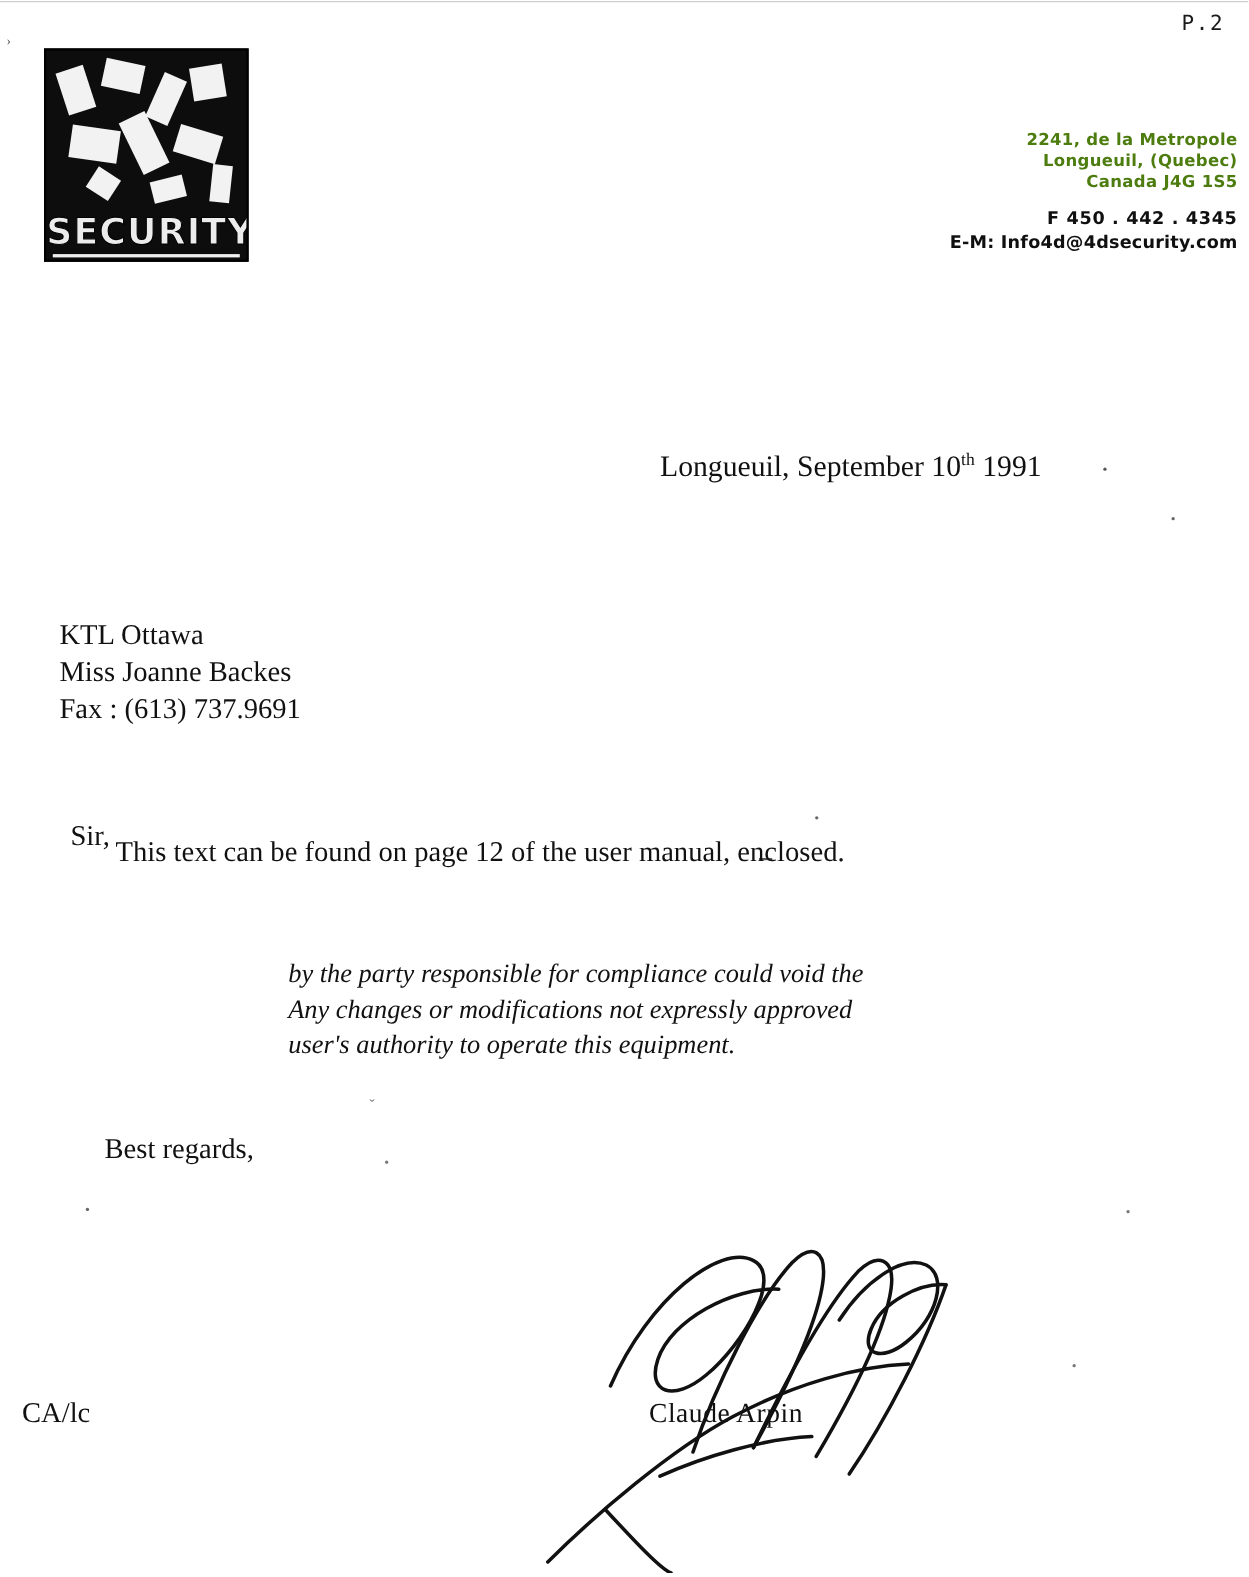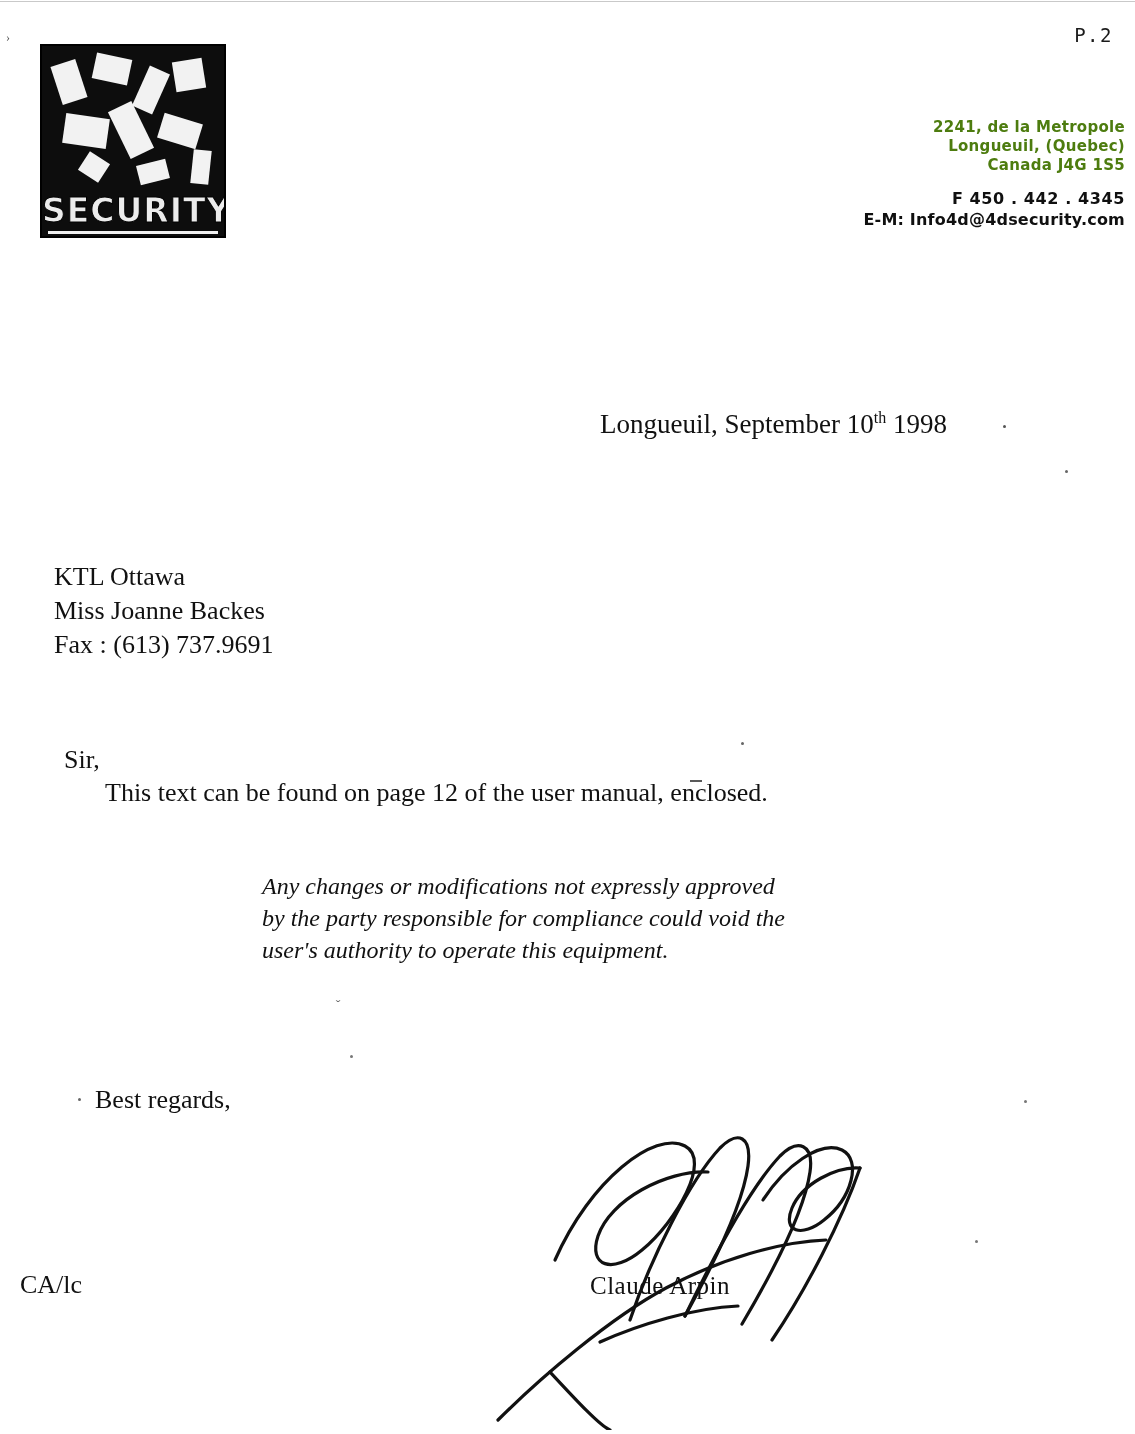--- a/index.html
+++ b/index.html
@@ -30,21 +30,21 @@
   }
   .fax-header .stamp {
     position: absolute;
     left: 18px;
     top: 0;
     white-space: pre;
   }
   .fax-header .page {
     position: absolute;
     right: 22px;
-    top: 18px;
+    top: 4px;
     white-space: pre;
   }
   .fax-header-rule {
     position: absolute;
     top: 1px;
     left: 0;
     width: 1135px;
     height: 1px;
     background: #c9c9c9;
   }
@@ -175,42 +175,42 @@
     left: 22px;
     top: 745px;
     font-size: 26px;
     color: #111;
     margin-left: 42px;
   }
 
   .para-1 {
     position: absolute;
     left: 105px;
-    top: 778px;
+    top: 760px;
     font-size: 26px;
     color: #111;
     white-space: nowrap;
   }
 
   .quote {
     position: absolute;
     left: 262px;
     top: 870px;
     width: 640px;
     font-size: 24px;
     line-height: 32px;
     font-style: italic;
     color: #111;
   }
   .quote span { display: block; }
 
   .regards {
     position: absolute;
     left: 95px;
-    top: 1085px;
+    top: 1030px;
     font-size: 26px;
     color: #111;
   }
   .regards-dot { position: absolute; left: 78px; top: 1098px; width: 3px; height: 3px; background: #666; border-radius: 50%; }
 
   .signature {
     position: absolute;
     left: 480px;
     top: 1110px;
     width: 420px;
@@ -264,21 +264,21 @@
   <span class="addr-line">2241, de la Metropole</span>
   <span class="addr-line">Longueuil, (Quebec)</span>
   <span class="addr-line">Canada  J4G 1S5</span>
 </div>
 <div class="contact-block">
   <span class="c-line">F  450 . 442 . 4345</span>
   <span class="c-line c-email">E-M: Info4d@4dsecurity.com</span>
 </div>
 
 <div class="date-line">
-  <span>Longueuil, September 10</span><sup>th</sup><span> 1998</span>
+  <span>Longueuil, September 10</span><sup>th</sup><span> 1991</span>
 </div>
 
 <div class="dot-a"></div>
 <div class="dot-b"></div>
 <div class="dot-c"></div>
 <div class="dot-d"></div>
 <div class="dot-e"></div>
 <div class="dot-f"></div>
 <div class="dash-a"></div>
 <div class="tick-b"> ˇ</div>
@@ -286,22 +286,22 @@
 <div class="recipient">
   <span>KTL Ottawa</span>
   <span>Miss Joanne Backes</span>
   <span>Fax : (613) 737.9691</span>
 </div>
 
 <div class="salutation">Sir,</div>
 <div class="para-1">This text can be found on page 12 of the user manual, enclosed.</div>
 
 <div class="quote">
+  <span>by the party responsible for compliance could void the</span>
   <span>Any changes or modifications not expressly approved</span>
-  <span>by the party responsible for compliance could void the</span>
   <span>user's authority to operate this equipment.</span>
 </div>
 
 <div class="regards-dot"></div>
 <div class="regards">Best regards,</div>
 
 <svg class="signature" viewBox="0 0 420 320" xmlns="http://www.w3.org/2000/svg">
   <g fill="none" stroke="#111111" stroke-width="3.2" stroke-linecap="round" stroke-linejoin="round">
     <path d="M75 150 C 110 70, 175 20, 205 36 C 232 50, 196 112, 162 140 C 132 165, 108 156, 118 126 C 130 90, 186 60, 228 62"></path>
     <path d="M150 210 C 170 150, 210 70, 240 38 C 258 20, 272 26, 268 56 C 262 100, 226 168, 205 206"></path>

